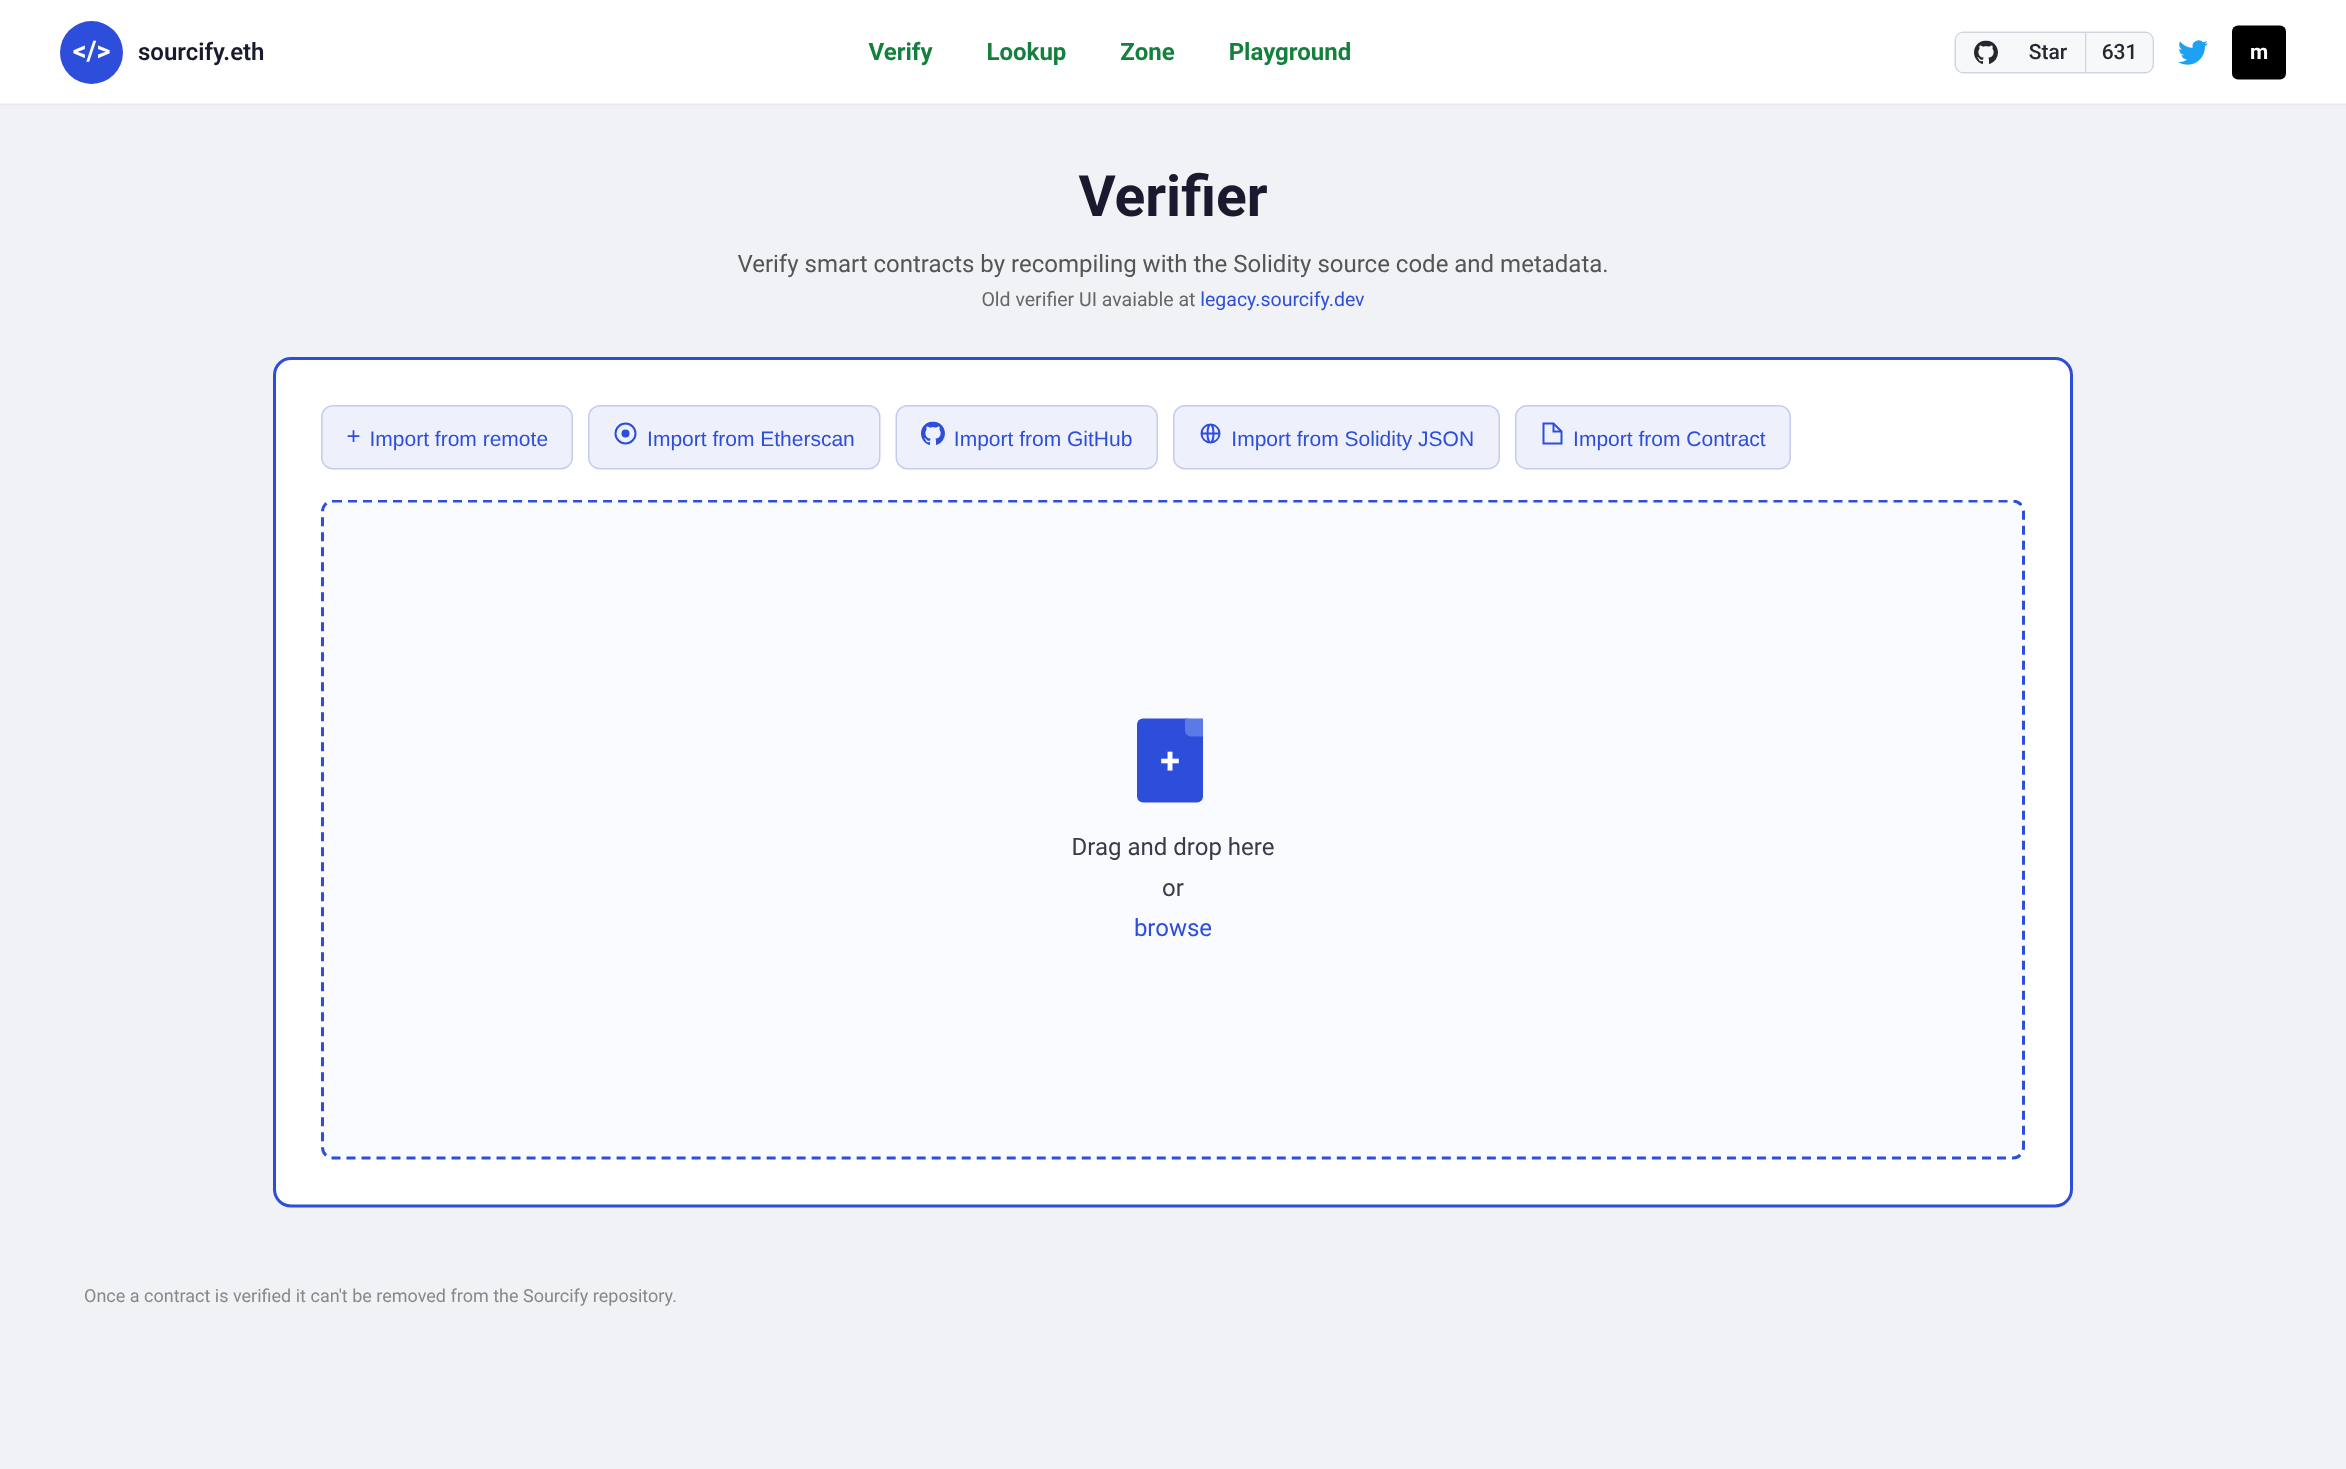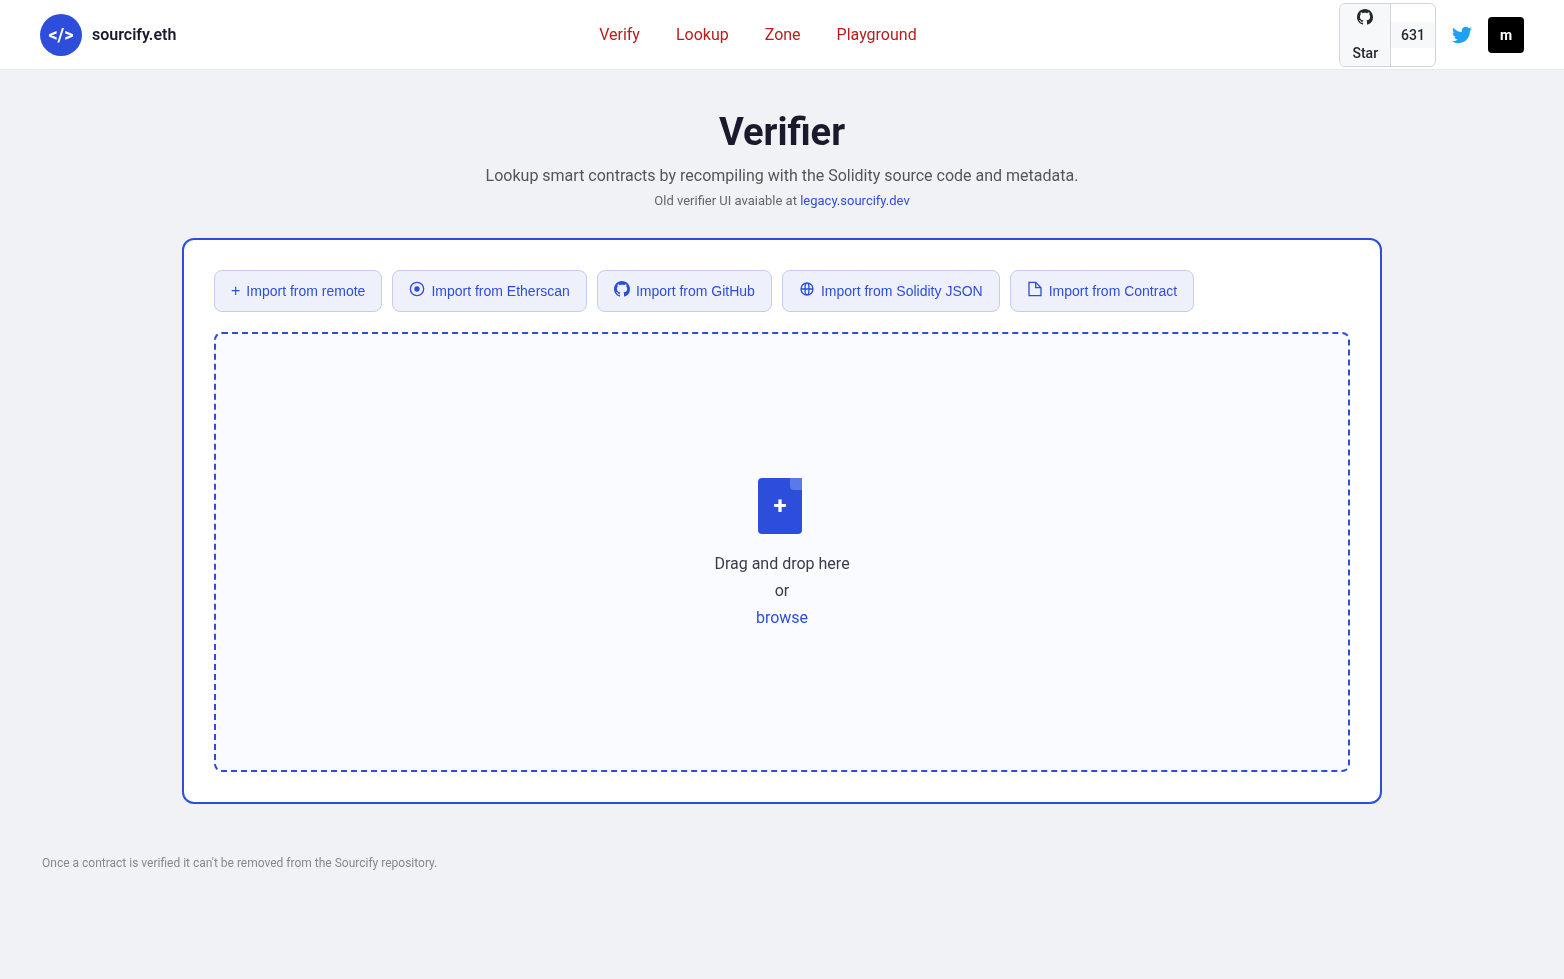--- a/index.html
+++ b/index.html
@@ -54,23 +54,23 @@
     }
 
     .navbar-links {
       display: flex;
       align-items: center;
       gap: 36px;
     }
 
     .nav-link {
       text-decoration: none;
-      color: #b91c1c;
-      font-size: 16px;
-      font-weight: 400;
+      color: #15803d;
+      font-size: 16px;
+      font-weight: 700;
       cursor: pointer;
     }
 
     .navbar-right {
       display: flex;
       align-items: center;
       gap: 8px;
     }
 
     .github-star-btn {
@@ -84,21 +84,20 @@
 
     .star-label {
       display: flex;
       align-items: center;
       gap: 20px;
       padding: 5px 12px;
       background: #f6f8fa;
       color: #24292e;
       font-weight: 500;
       border-right: 1px solid #d0d5dd;
-      flex-direction: column;
     }
 
     .star-count {
       padding: 5px 10px;
       background: #f6f8fa;
       color: #24292e;
       font-weight: 500;
     }
 
     .twitter-btn {
@@ -299,21 +298,21 @@
     .dropzone-browse {
       font-size: 16px;
       color: #2d4edb;
       text-decoration: none;
       cursor: pointer;
     }
 
     
     .footer-note {
       text-align: left;
-      padding: 12px 42px;
+      padding: 12px 56px;
       font-size: 12px;
       color: #888;
       background: #f0f2f5;
     }
   </style>
 </head>
 <body>
 
 <nav class="navbar">
   <div class="navbar-brand">
@@ -348,21 +347,21 @@
     <div class="matrix-btn">
       <span>m</span>
     </div>
   </div>
 </nav>
 
 <div class="main-content">
 
   <div class="page-header">
     <h1 class="page-title">Verifier</h1>
-    <p class="page-subtitle">Lookup smart contracts by recompiling with the Solidity source code and metadata.</p>
+    <p class="page-subtitle">Verify smart contracts by recompiling with the Solidity source code and metadata.</p>
     <p class="legacy-link">
       <span>Old verifier UI avaiable at </span><a>legacy.sourcify.dev</a>
     </p>
   </div>
 
   <div class="card">
 
 
     <div class="import-buttons">
       <button class="import-btn">

